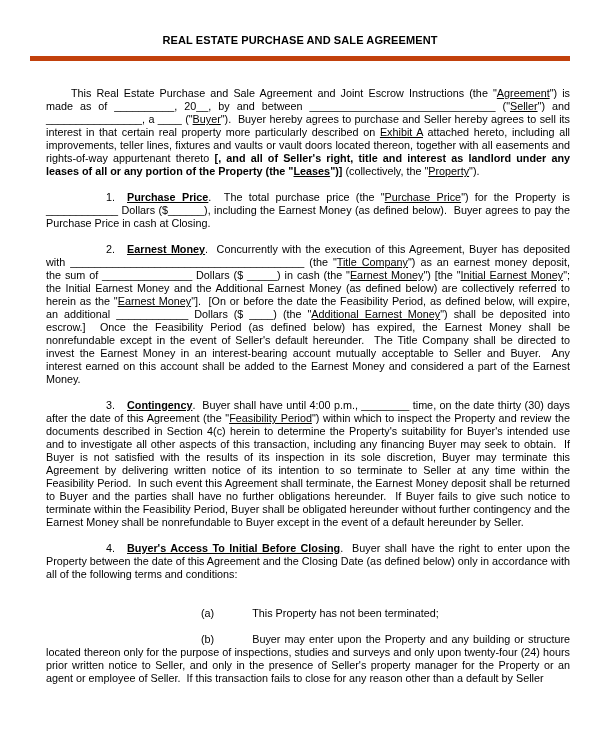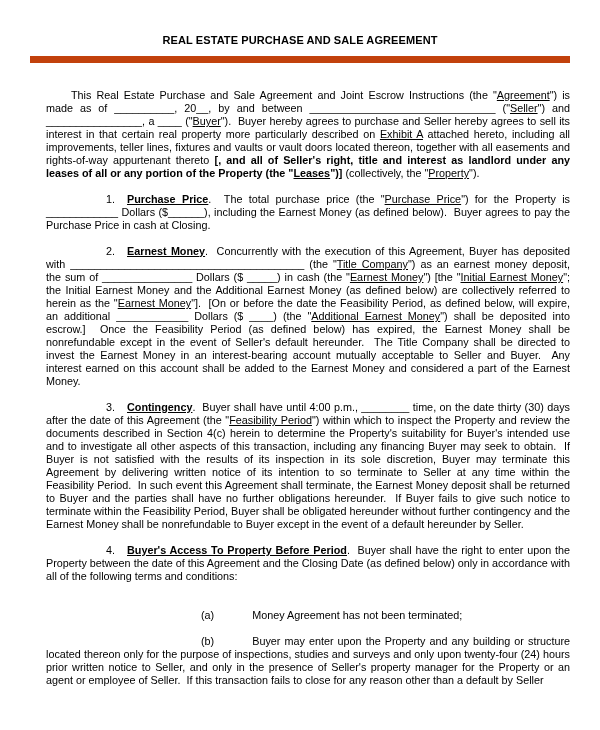--- a/index.html
+++ b/index.html
@@ -12,21 +12,21 @@
     background: #ffffff;
     padding: 34px 30px 0 30px;
     font-family: "Liberation Sans", "DejaVu Sans", sans-serif;
     font-size: 10.8px;
     line-height: 13px;
     color: #000000;
   }
   .doc-header {
     text-align: center;
     padding-bottom: 9px;
-    border-bottom: 7px solid #c2410c;
+    border-bottom: 5px solid #c2410c;
     margin-bottom: 26px;
   }
   .doc-title {
     font-weight: bold;
     font-size: 11px;
     letter-spacing: 0.1px;
   }
   .doc-body .para {
     text-align: justify;
     margin: 0 0 13px 16px;
@@ -46,17 +46,17 @@
 
 <div class="page">
   <div class="doc-header">
     <div class="doc-title">REAL ESTATE PURCHASE AND SALE AGREEMENT</div>
   </div>
   <div class="doc-body">
       <div class="para intro"><span class="">This Real Estate Purchase and Sale Agreement and Joint Escrow Instructions (the "</span><span class="u">Agreement</span><span class="">") is made as of __________, 20__, by and between _______________________________ ("</span><span class="u">Seller</span><span class="">") and ________________, a ____ ("</span><span class="u">Buyer</span><span class="">").&nbsp; Buyer hereby agrees to purchase and Seller hereby agrees to sell its interest in that certain real property more particularly described on </span><span class="u">Exhibit A</span><span class=""> attached hereto, including all improvements, teller lines, fixtures and vaults or vault doors located thereon, together with all easements and rights-of-way appurtenant thereto </span><span class="b ">[, and all of Seller's right, title and interest as landlord under any leases of all or any portion of the Property (the "</span><span class="b u">Leases</span><span class="b ">")]</span><span class=""> (collectively, the "</span><span class="u">Property</span><span class="">").</span></div>
       <div class="para section"><span class="">1.</span><span class="tab"></span><span class="b u">Purchase Price</span><span class="">.&nbsp; The total purchase price (the "</span><span class="u">Purchase Price</span><span class="">") for the Property is ____________ Dollars ($______), including the Earnest Money (as defined below).&nbsp; Buyer agrees to pay the Purchase Price in cash at Closing.</span></div>
       <div class="para section"><span class="">2.</span><span class="tab"></span><span class="b u">Earnest Money</span><span class="">.&nbsp; Concurrently with the execution of this Agreement, Buyer has deposited with _______________________________________ (the "</span><span class="u">Title Company</span><span class="">") as an earnest money deposit, the sum of _______________ Dollars ($ _____) in cash (the "</span><span class="u">Earnest Money</span><span class="">") [the "</span><span class="u">Initial Earnest Money</span><span class="">"; the Initial Earnest Money and the Additional Earnest Money (as defined below) are collectively referred to herein as the "</span><span class="u">Earnest Money</span><span class="">"].&nbsp; [On or before the date the Feasibility Period, as defined below, will expire, an additional ____________ Dollars ($ ____) (the "</span><span class="u">Additional Earnest Money</span><span class="">") shall be deposited into escrow.]&nbsp; Once the Feasibility Period (as defined below) has expired, the Earnest Money shall be nonrefundable except in the event of Seller's default hereunder.&nbsp; The Title Company shall be directed to invest the Earnest Money in an interest-bearing account mutually acceptable to Seller and Buyer.&nbsp; Any interest earned on this account shall be added to the Earnest Money and considered a part of the Earnest Money.</span></div>
       <div class="para section"><span class="">3.</span><span class="tab"></span><span class="b u">Contingency</span><span class="">.&nbsp; Buyer shall have until 4:00 p.m., ________ time, on the date thirty (30) days after the date of this Agreement (the "</span><span class="u">Feasibility Period</span><span class="">") within which to inspect the Property and review the documents described in Section 4(c) herein to determine the Property's suitability for Buyer's intended use and to investigate all other aspects of this transaction, including any financing Buyer may seek to obtain.&nbsp; If Buyer is not satisfied with the results of its inspection in its sole discretion, Buyer may terminate this Agreement by delivering written notice of its intention to so terminate to Seller at any time within the Feasibility Period.&nbsp; In such event this Agreement shall terminate, the Earnest Money deposit shall be returned to Buyer and the parties shall have no further obligations hereunder.&nbsp; If Buyer fails to give such notice to terminate within the Feasibility Period, Buyer shall be obligated hereunder without further contingency and the Earnest Money shall be nonrefundable to Buyer except in the event of a default hereunder by Seller.</span></div>
-      <div class="para section"><span class="">4.</span><span class="tab"></span><span class="b u">Buyer's Access To Property Before Period</span><span class="">.&nbsp; Buyer shall have the right to enter upon the Property between the date of this Agreement and the Closing Date (as defined below) only in accordance with all of the following terms and conditions:</span></div>
-      <div class="para list extra-space"><span class="">(a)</span><span class="tab"></span><span class="">Money Agreement has not been terminated;</span></div>
+      <div class="para section"><span class="">4.</span><span class="tab"></span><span class="b u">Buyer's Access To Initial Before Closing</span><span class="">.&nbsp; Buyer shall have the right to enter upon the Property between the date of this Agreement and the Closing Date (as defined below) only in accordance with all of the following terms and conditions:</span></div>
+      <div class="para list extra-space"><span class="">(a)</span><span class="tab"></span><span class="">This Property has not been terminated;</span></div>
       <div class="para list"><span class="">(b)</span><span class="tab"></span><span class="">Buyer may enter upon the Property and any building or structure located thereon only for the purpose of inspections, studies and surveys and only upon twenty-four (24) hours prior written notice to Seller, and only in the presence of Seller's property manager for the Property or an agent or employee of Seller.&nbsp; If this transaction fails to close for any reason other than a default by Seller</span></div>
     </div>
 </div>
 
 </body></html>

